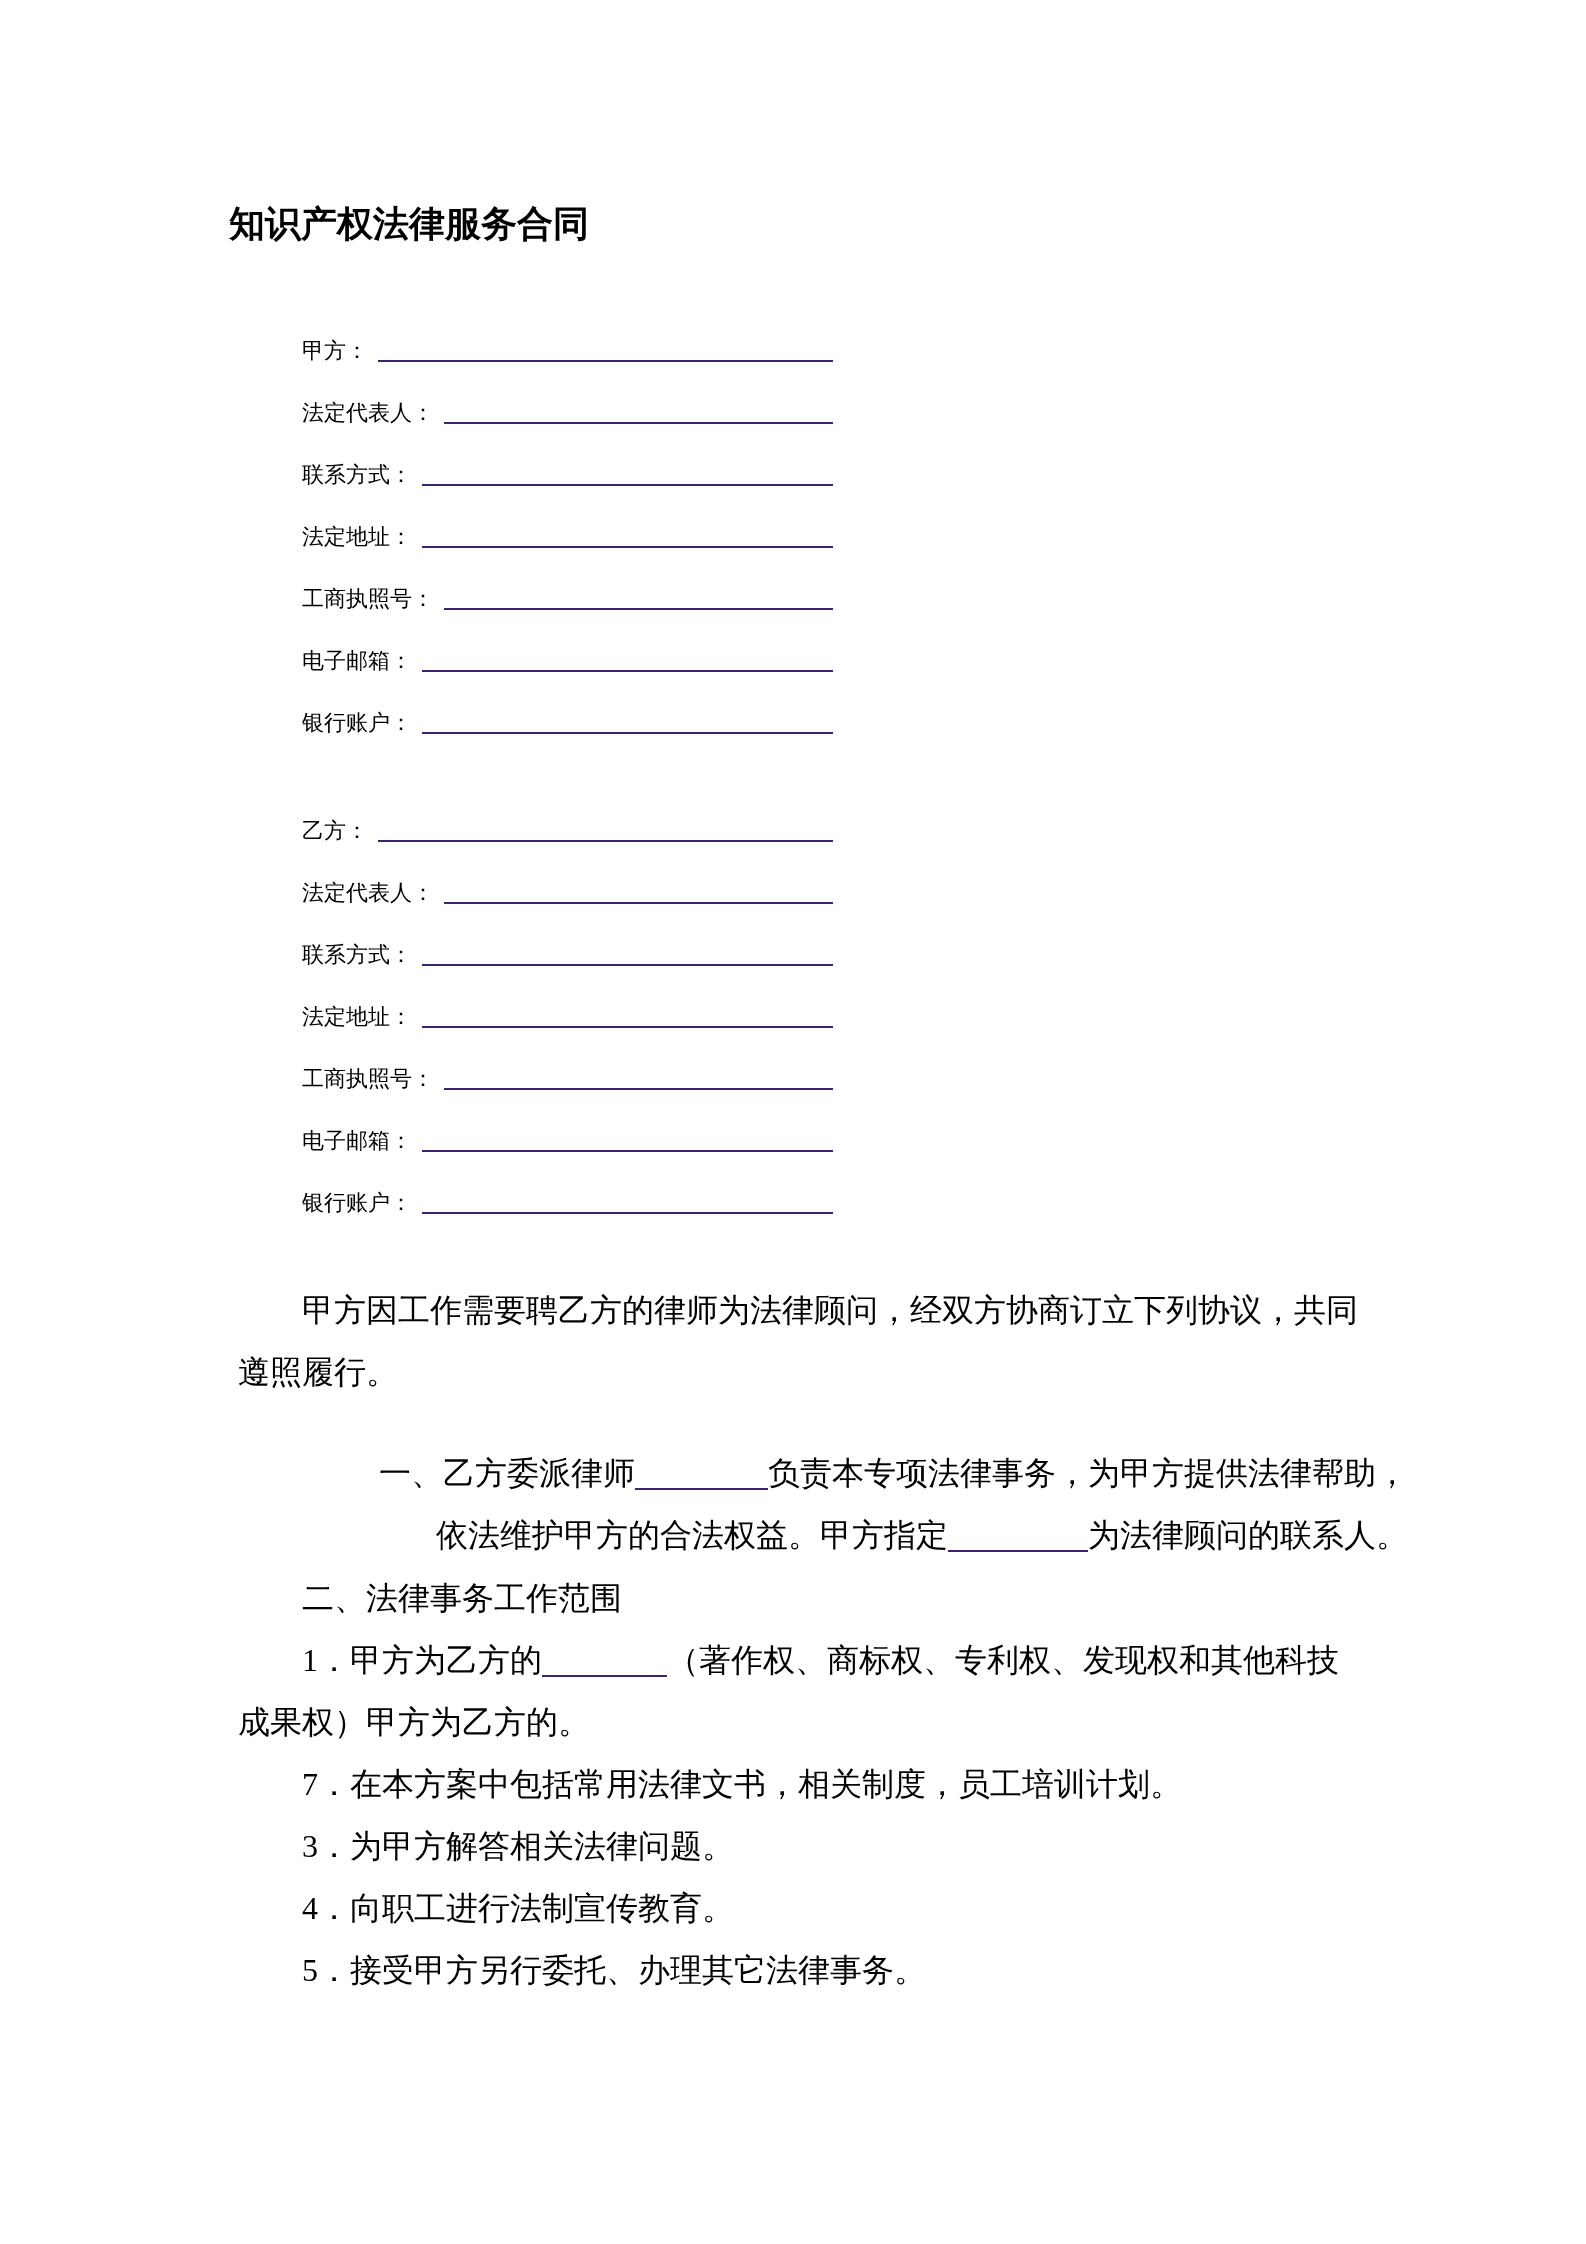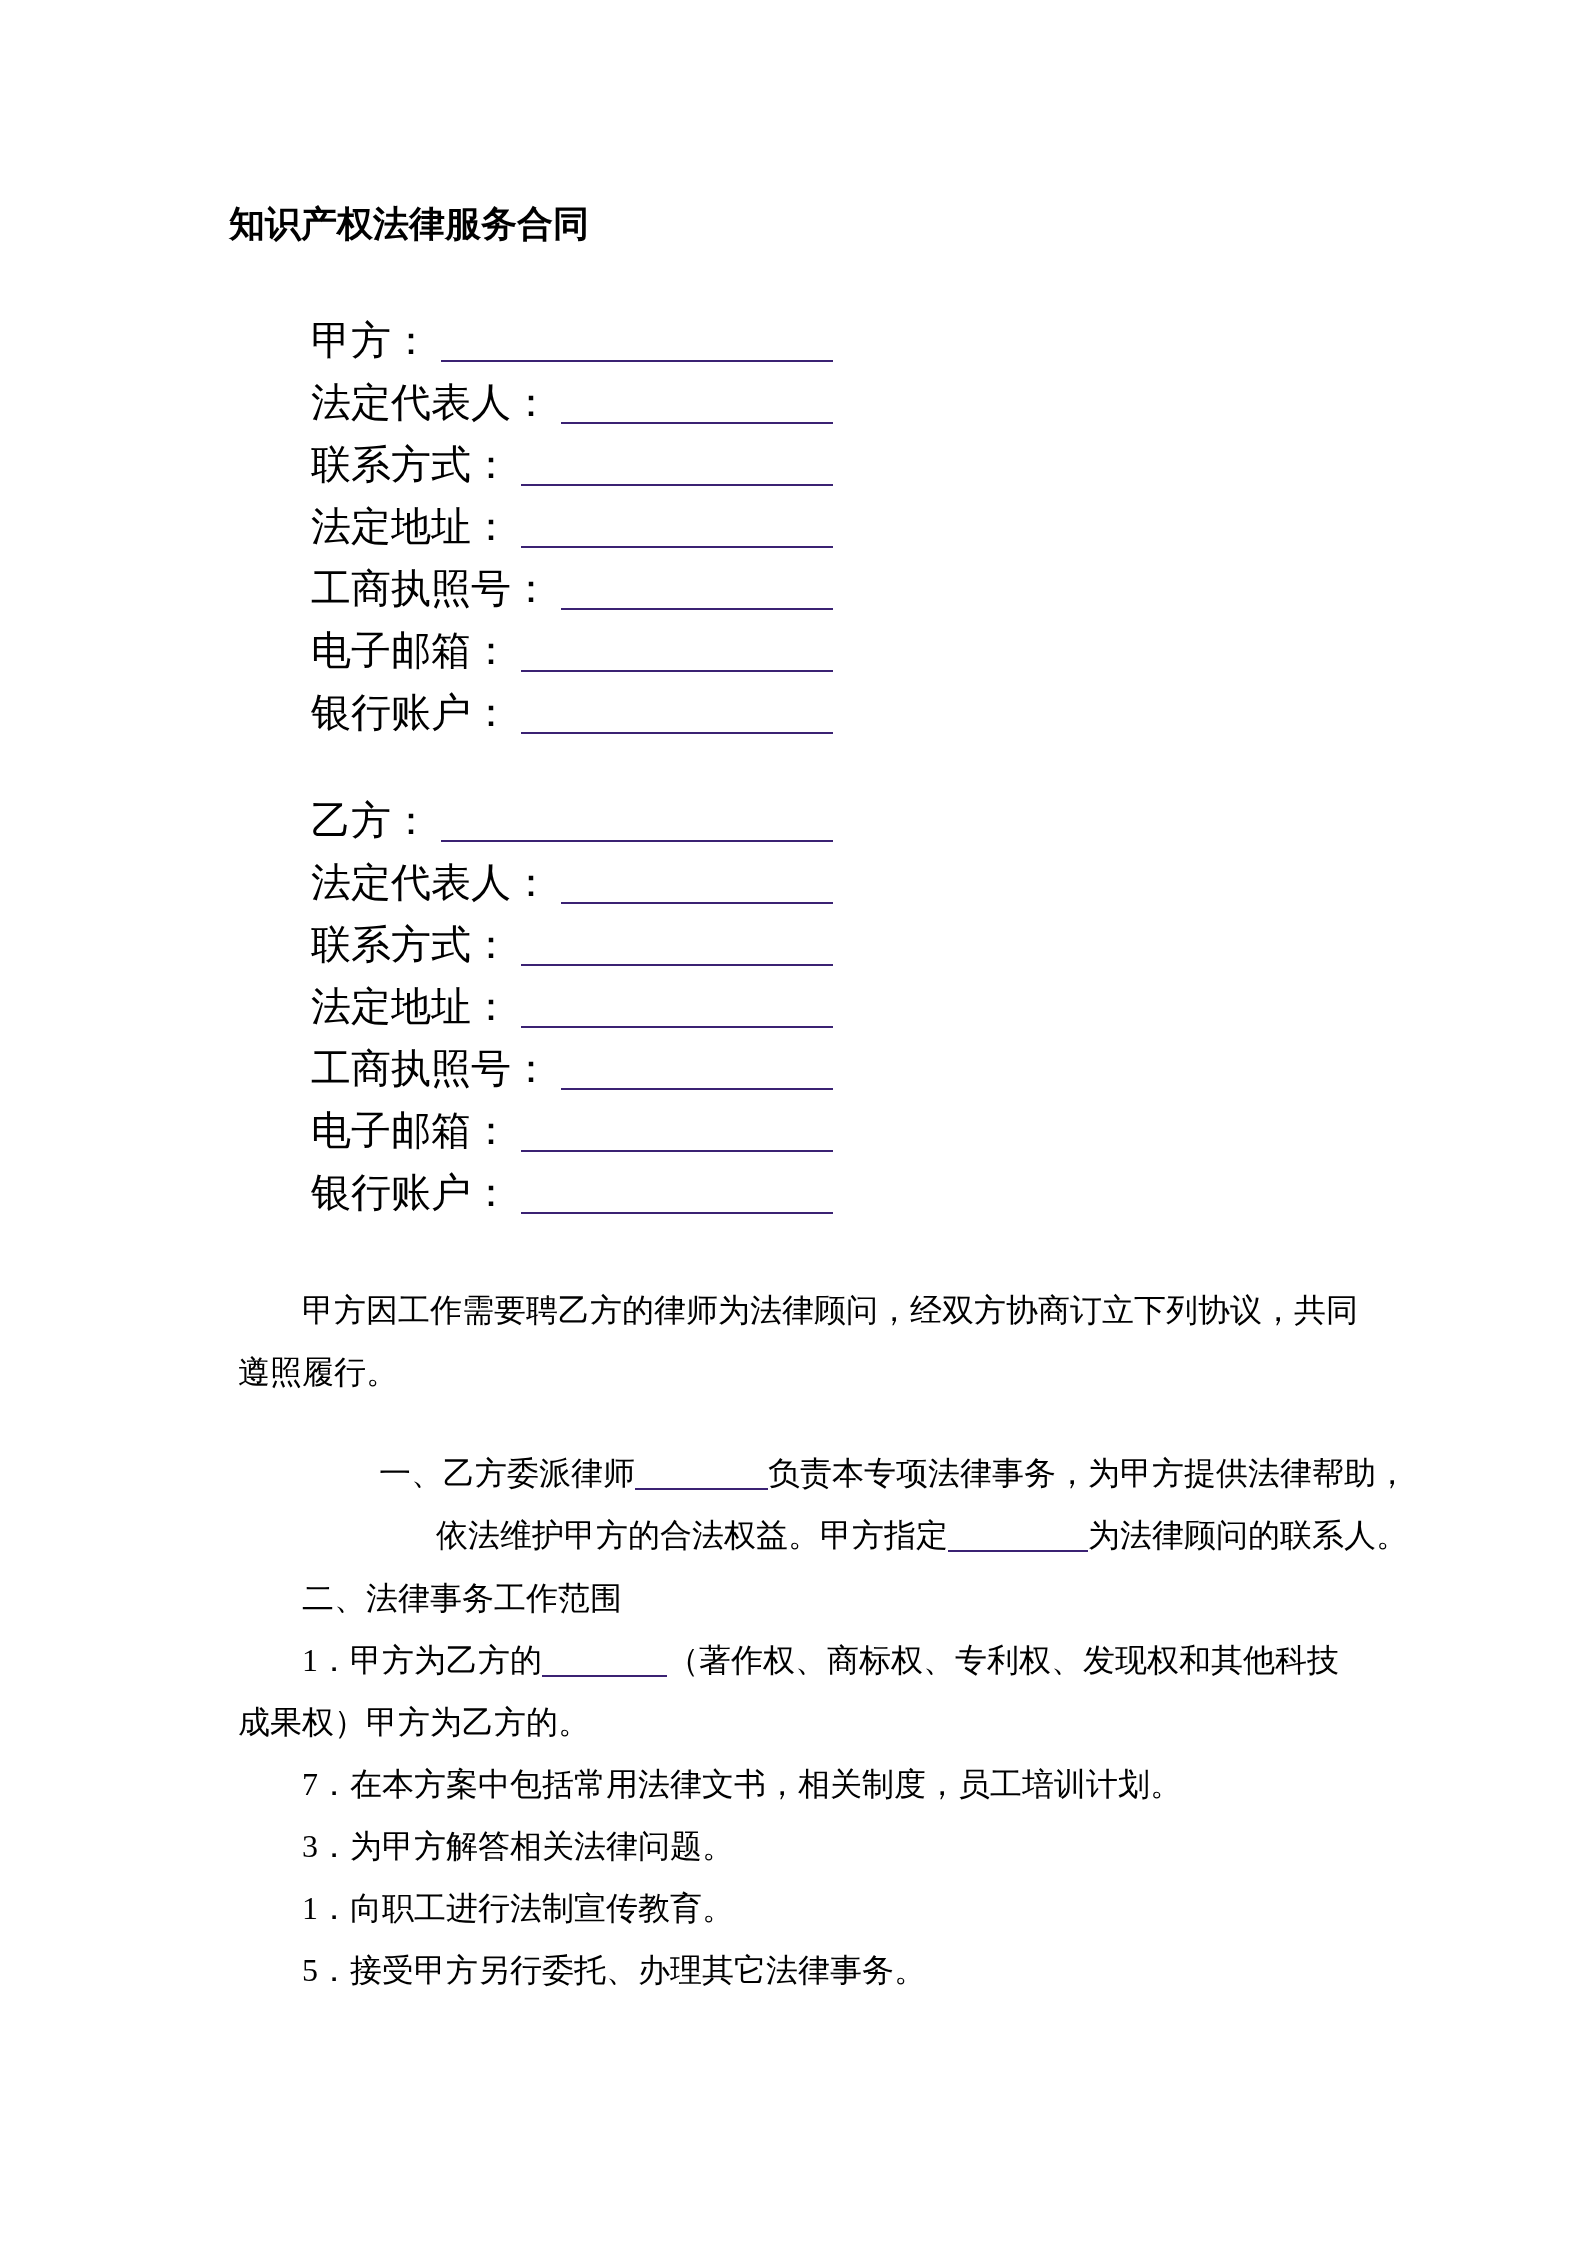--- a/index.html
+++ b/index.html
@@ -21,24 +21,23 @@
     font-weight: 700;
     line-height: 1.3;
     white-space: nowrap;
   }
   
   .party-block { position: absolute; left: 302px; width: 531px; }
   .block-a { top: 300px; }
   .block-b { top: 780px; }
   .field-row { display: flex; align-items: flex-end; height: 62px; }
   .field-label {
-    font-size: 40px;
+    font-size: 22px;
     line-height: 1.05;
     white-space: nowrap;
-    margin-left: 9px;
   }
   .field-line {
     flex: 1;
     height: 42px;
     margin-left: 10px;
     border-bottom: 2px solid var(--ul);
   }
   
   .body-group { position: absolute; left: 238px; width: 1170px; }
   .g0 { top: 1279px; }
@@ -132,16 +131,16 @@
   <div class="body-group g1">
       <div class="body-line indent"><span>一、乙方委派律师</span><span class="blank" style="width: 133px;"></span><span>负责本专项法律事务，为甲方提供法律帮助，</span></div>
       <div class="body-line"><span>依法维护甲方的合法权益。甲方指定</span><span class="blank" style="width: 140px;"></span><span>为法律顾问的联系人。</span></div>
     </div>
   <div class="body-group g2">
       <div class="body-line indent"><span>二、法律事务工作范围</span></div>
       <div class="body-line indent"><span>1．甲方为乙方的</span><span class="blank" style="width: 125px;"></span><span>（著作权、商标权、专利权、发现权和其他科技</span></div>
       <div class="body-line"><span>成果权）甲方为乙方的。</span></div>
       <div class="body-line indent"><span>7．在本方案中包括常用法律文书，相关制度，员工培训计划。</span></div>
       <div class="body-line indent"><span>3．为甲方解答相关法律问题。</span></div>
-      <div class="body-line indent"><span>1．向职工进行法制宣传教育。</span></div>
+      <div class="body-line indent"><span>4．向职工进行法制宣传教育。</span></div>
       <div class="body-line indent"><span>5．接受甲方另行委托、办理其它法律事务。</span></div>
     </div>
 </div>
 
 </body></html>

